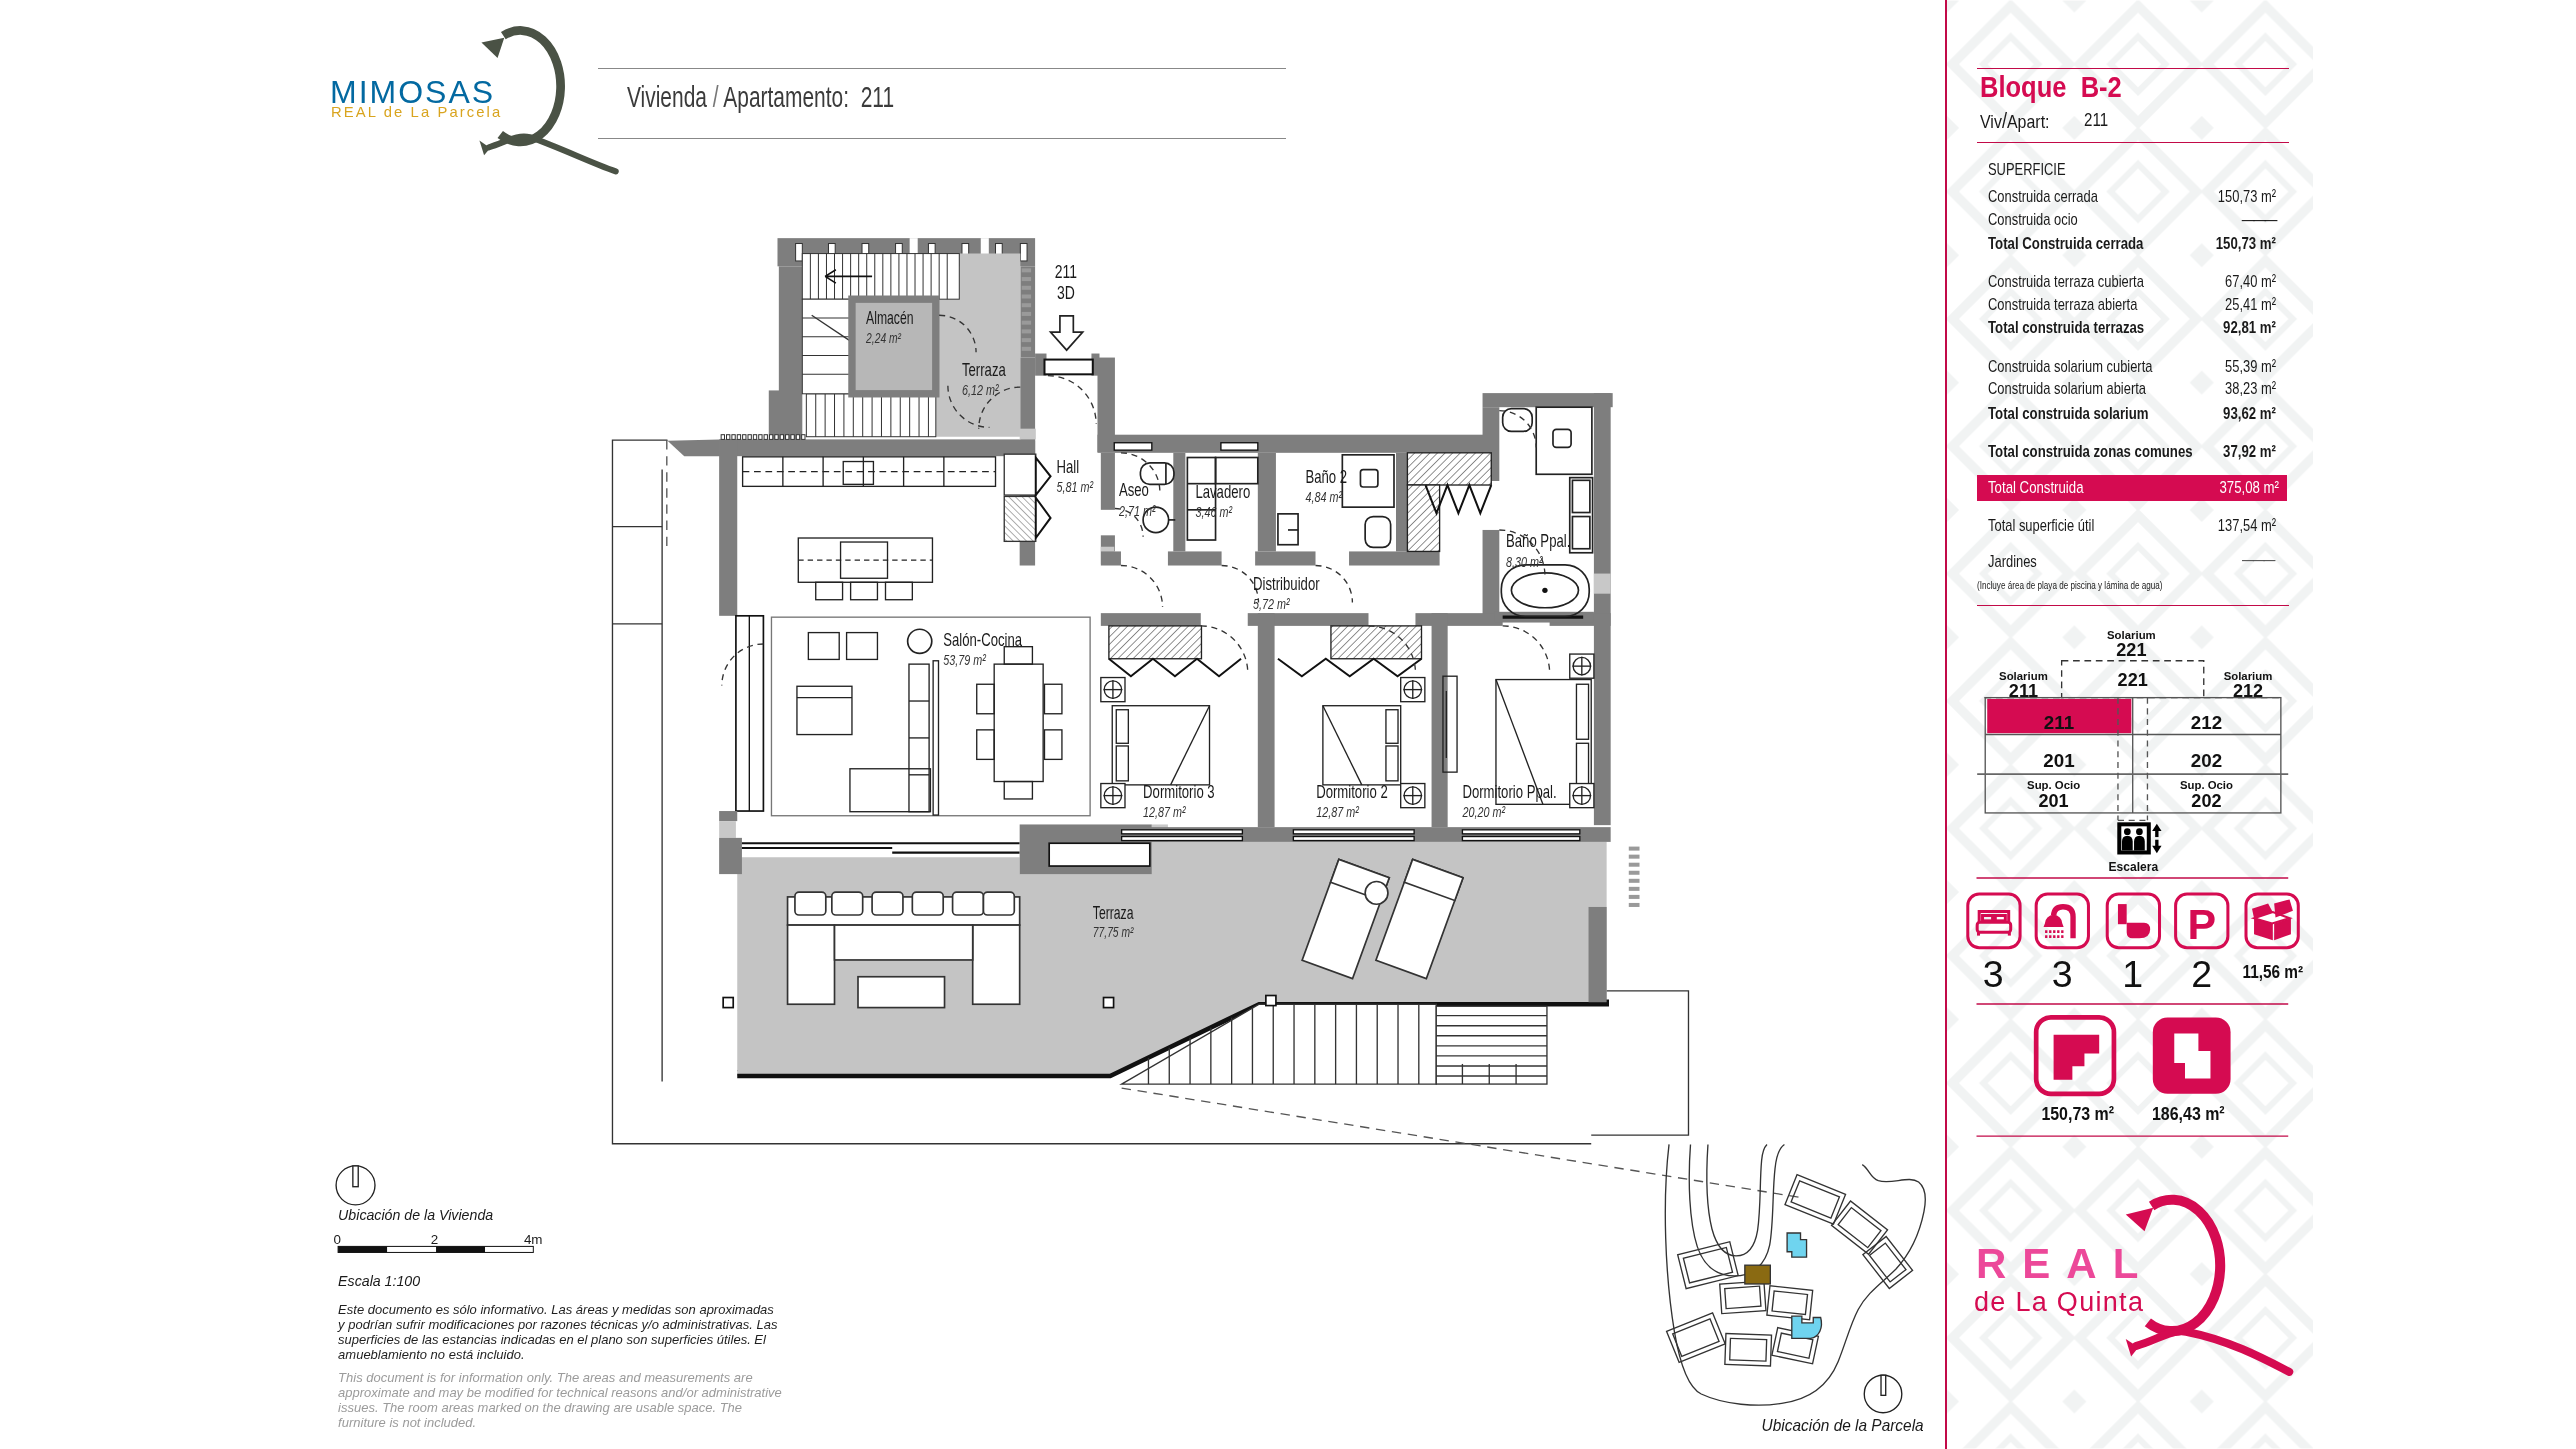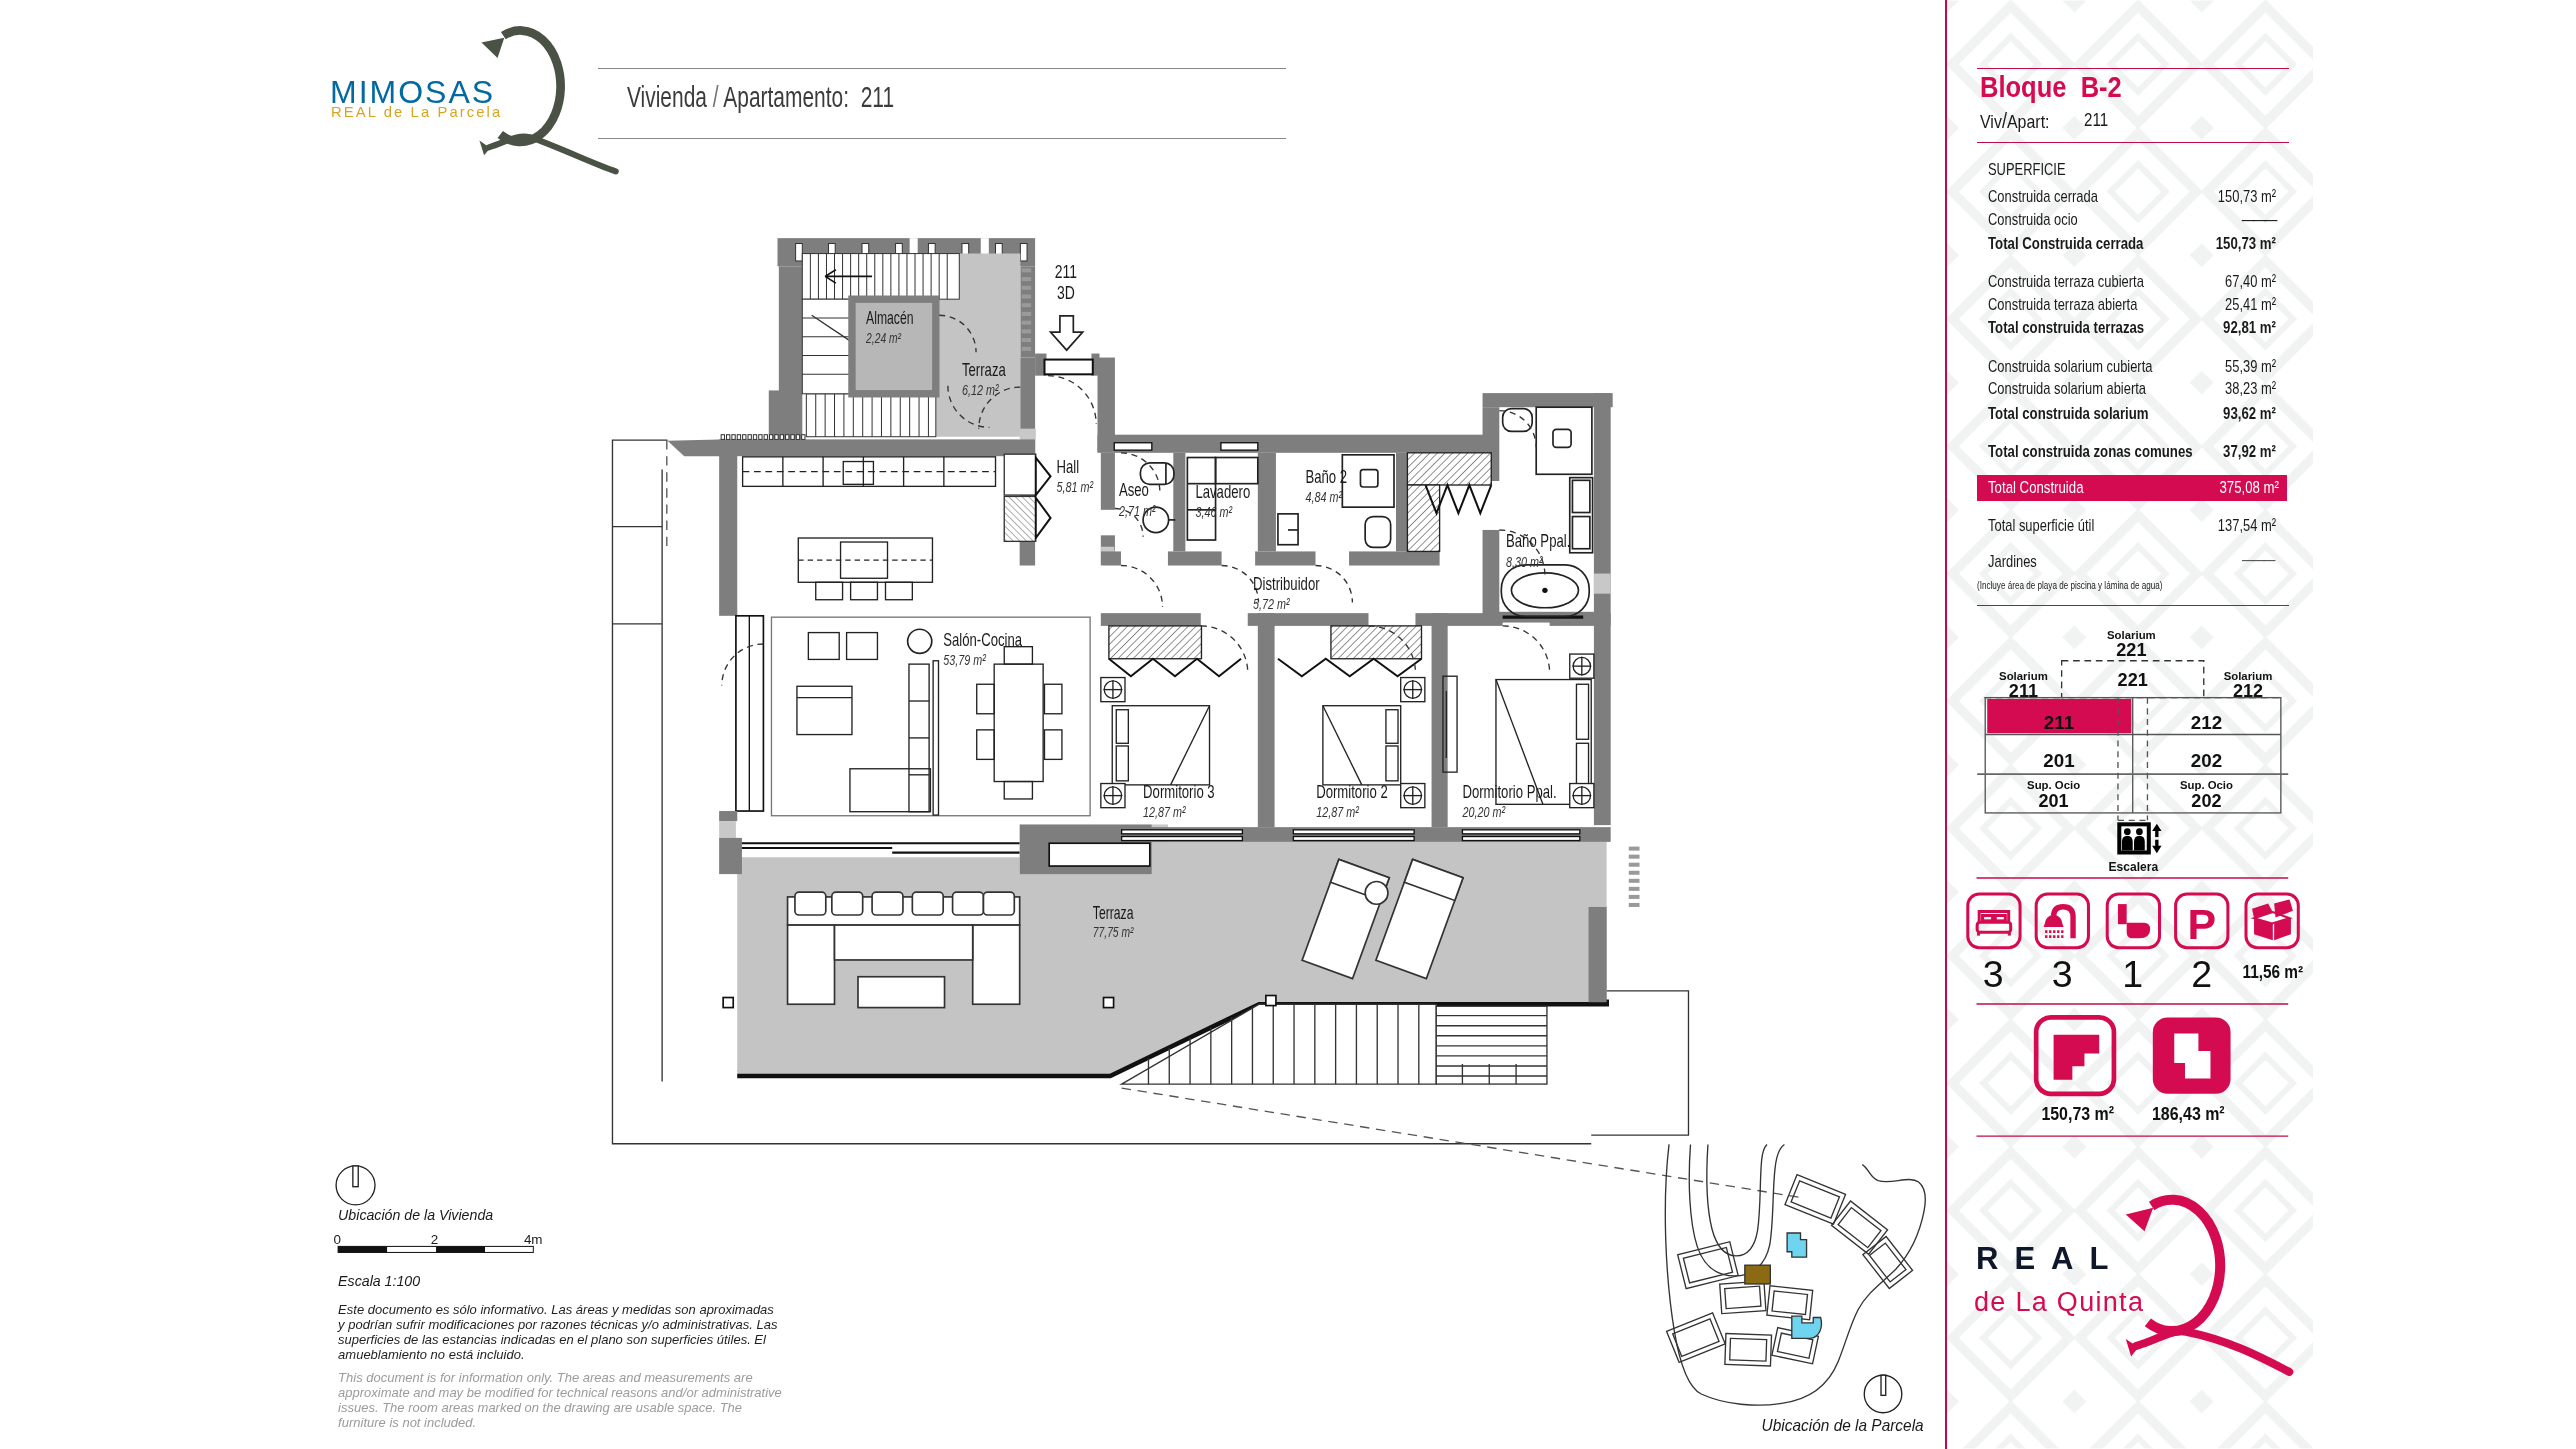--- a/index.html
+++ b/index.html
@@ -602,20 +602,20 @@
 <line x1="2947" y1="1496" x2="3412" y2="1496" stroke="#c20a48" stroke-width="2"></line>
 <rect x="3036" y="1516" width="116" height="114" rx="22" fill="none" stroke="#d50b51" stroke-width="7"></rect>
 <polygon points="3062,1542 3130,1542 3130,1570 3108,1570 3108,1589 3090,1589 3090,1609 3062,1609" fill="#d50b51"></polygon>
 <rect x="3210" y="1516" width="116" height="114" rx="22" fill="#d50b51"></rect>
 <polygon points="3242,1540 3278,1540 3278,1566 3296,1566 3296,1607 3258,1607 3258,1584 3242,1584" fill="#fff"></polygon>
 <text x="3098" y="1669" font-size="28" font-weight="bold" text-anchor="middle" fill="#111" transform="translate(3098 1669) scale(0.85 1) translate(-3098 -1669)">150,73 m²</text>
 <text x="3263" y="1669" font-size="28" font-weight="bold" text-anchor="middle" fill="#111" transform="translate(3263 1669) scale(0.85 1) translate(-3263 -1669)">186,43 m²</text>
 <line x1="2947" y1="1693" x2="3412" y2="1693" stroke="#c20a48" stroke-width="2"></line>
 </g>
   </svg>
-<div class="abs" style="left:1976px;top:1243px;font-size:31px;font-weight:bold;letter-spacing:16px;color:#0f172a;line-height:1">REAL</div>
+<div class="abs" style="left:1976px;top:1243px;font-size:42px;font-weight:bold;letter-spacing:16px;color:#ec4899;line-height:1">REAL</div>
 <div class="abs" style="left:1974px;top:1289px;font-size:27px;letter-spacing:1.3px;color:#d50b51;line-height:1">de La Quinta</div>
 <svg class="abs" style="left:2100px;top:1187px" width="215" height="201" viewBox="3130 1770 320 300">
 <path d="M 3206.6 1798.2 A 72 98 0 1 1 3201 1972" fill="none" stroke="#d50b51" stroke-width="15" stroke-linecap="butt"></path>
 <path d="M 3184 2007 C 3214 1999 3235 1982 3258 1986 C 3320 1998 3370 2024 3412 2046" fill="none" stroke="#d50b51" stroke-width="12" stroke-linecap="round"></path>
 <path d="M 3209 1801 L 3168 1811 L 3196 1836 Z" fill="#d50b51"></path>
 <path d="M 3187 2009 L 3168 1997 L 3176 2023 Z" fill="#d50b51"></path>
 </svg>
 
 </body></html>

